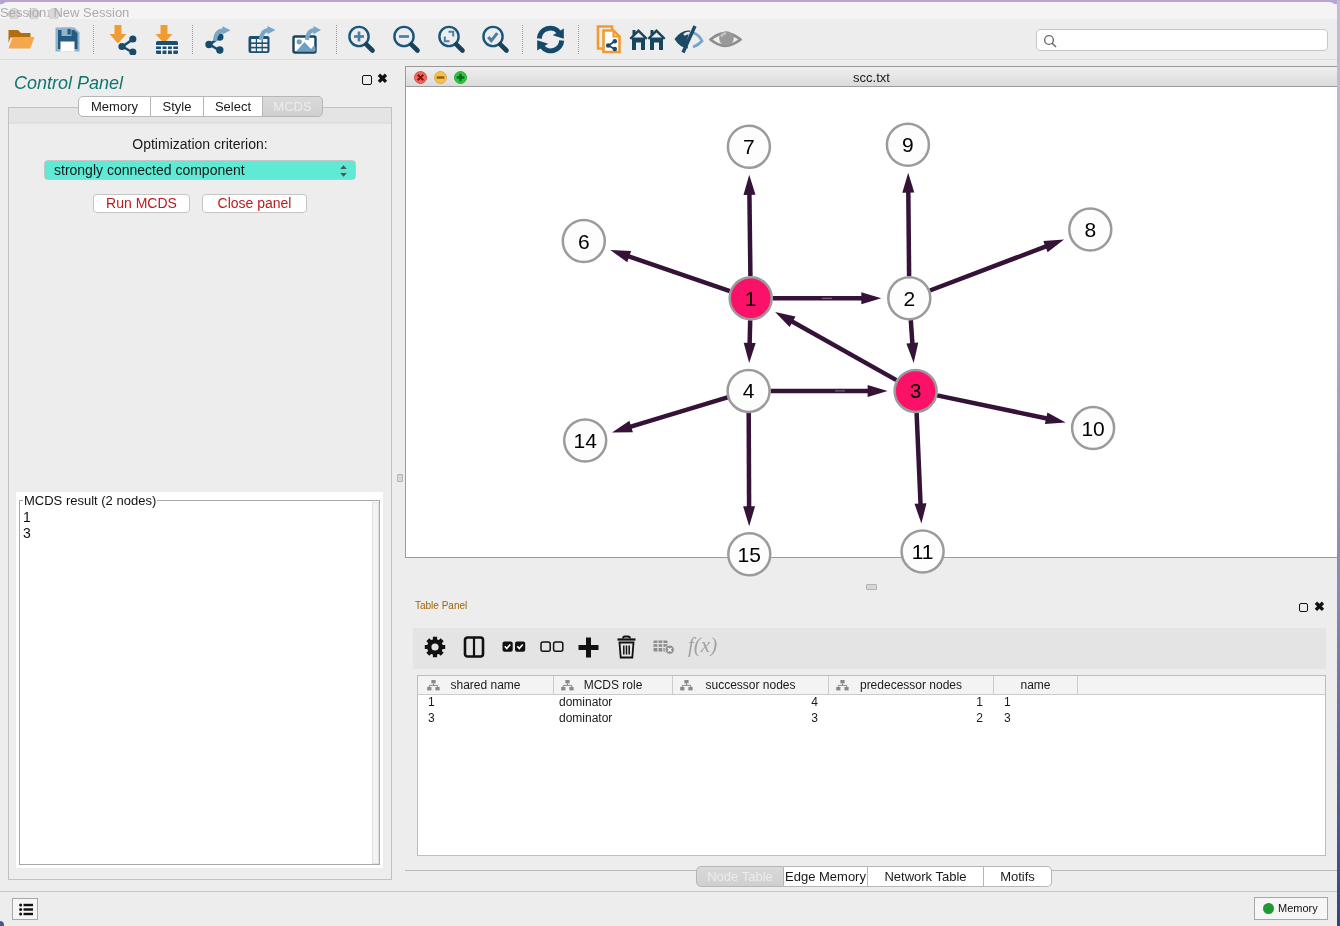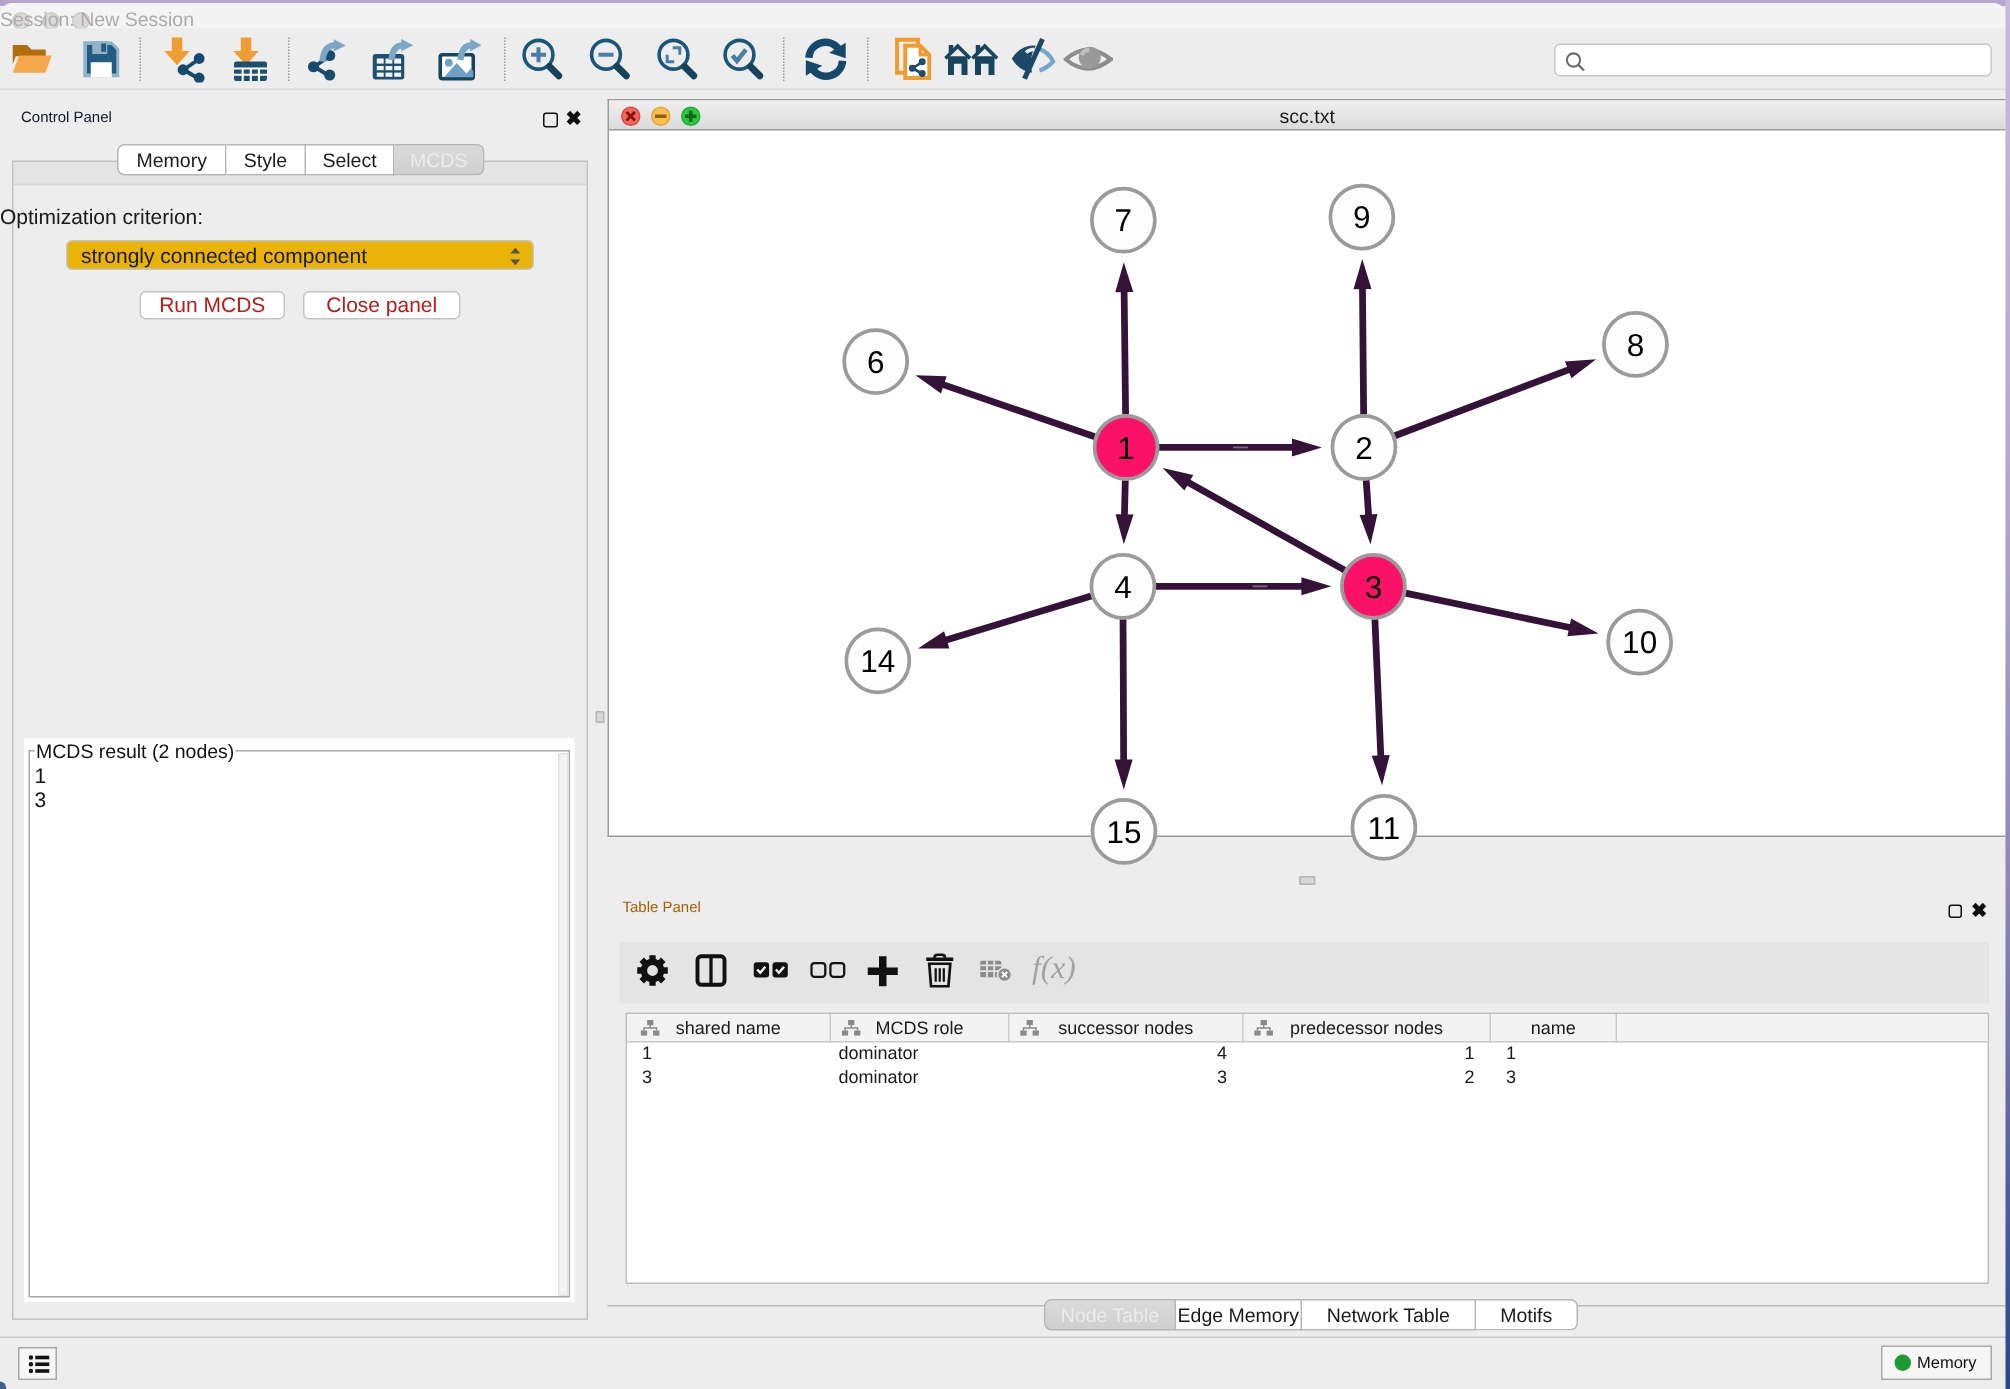--- a/index.html
+++ b/index.html
@@ -12,32 +12,32 @@
 
 #titlebar { left:0; top:2px; width:1337px; height:21px; background:#f5f4f5; border-radius:8px 8px 0 0; border-bottom:1px solid #d8d7d8; }
 .tl { position:absolute; top:6px; width:12px; height:12px; border-radius:50%; background:#dbdad9; border:1px solid #c9c8c7; }
 #title-text { width:100%; top:3px; font-size:13px; color:#acabac; }
 
 #toolbar { left:0; top:19px; width:1337px; height:41px; background:#eeedee; border-bottom:1px solid #dcdbdc; }
 .tbsep { position:absolute; top:6px; height:29px; width:1px; border-left:1px dotted #9a9a9a; }
 .tbi { position:absolute; top:5px; }
 #searchbox { position:absolute; left:1036px; top:10px; width:292px; height:22px; background:#fff; border:1px solid #c8c7c8; border-radius:4px; }
 
-#ctrl-head-text { left:14px; top:73px; font-size:10px; color:#0f172a; }
+#ctrl-head-text { left:14px; top:73px; font-size:18px; color:#0f766e;font-style:italic; }
 #ctrl-float { left:362px; top:75px; width:10px; height:10px; border:1.5px solid #111; border-radius:2px; }
 #ctrl-close { left:377px; top:71px; font-size:13px; font-weight:bold; color:#111; }
 
 .tab { position:absolute; z-index:5; height:21px; background:#fff; border:1px solid #b7b6b7; border-left:none; font-size:13px; color:#1a1a1a; text-align:center; line-height:20px; }
 .tab.first { border-left:1px solid #b7b6b7; border-radius:5px 0 0 5px; }
 .tab.last { border-radius:0 5px 5px 0; }
 .tab.sel { background:linear-gradient(#dadada,#cfcfcf); color:#ececec; }
 
 #ctrl-body { left:8px; top:107px; width:384px; height:773px; background:linear-gradient(#e5e4e5 0px, #e5e4e5 14px, #d7d6d7 15px, #eeedee 16px, #eeedee); border:1px solid #c2c1c2; }
-#opt-label { left:0px; top:136px; width:400px; font-size:14px; color:#1a1a1a; }
-#opt-select { left:44px; top:160px; width:312px; height:20px; background:#eab308; border:1px solid #c6c5c6; border-radius:4px; font-size:14px; color:#1a1a1a; padding-left:9px; line-height:18px; }
+#opt-label { left:0px; top:136px; width:400px; text-align:center; font-size:14px; color:#1a1a1a; }
+#opt-select { left:44px; top:160px; width:312px; height:20px; background:#5eead4; border:1px solid #c6c5c6; border-radius:4px; font-size:14px; color:#1a1a1a; padding-left:9px; line-height:18px; }
 .btn { position:absolute; height:19px; background:#fff; border:1px solid #c6c5c6; border-radius:4px; font-size:14px; color:#b91c1c; text-align:center; line-height:17px; }
 
 #mcds-box { left:16px; top:492px; width:367px; height:376px; background:#fff; }
 #mcds-fieldset { position:absolute; left:3px; top:8px; right:3px; bottom:3px; border:1px solid #a9a8a9; }
 #mcds-legend { position:absolute; left:7px; top:1px; background:#fff; font-size:13px; color:#111; padding:0 1px; }
 #mcds-text { position:absolute; left:7px; top:17px; font-size:14px; color:#111; line-height:16px; }
 #mcds-scroll { position:absolute; right:4px; top:10px; width:7px; bottom:4px; background:#f4f3f4; border:1px solid #e2e1e2; }
 
 #netwin { left:405px; top:66px; width:932px; height:492px; background:#fff; border:1px solid #9b9a9b; border-right:none; }
 #net-titlebar { position:absolute; left:0; top:0; right:0; height:20px; background:linear-gradient(#f0eff0,#dcdbdc); border-bottom:1px solid #9c9b9c; }

